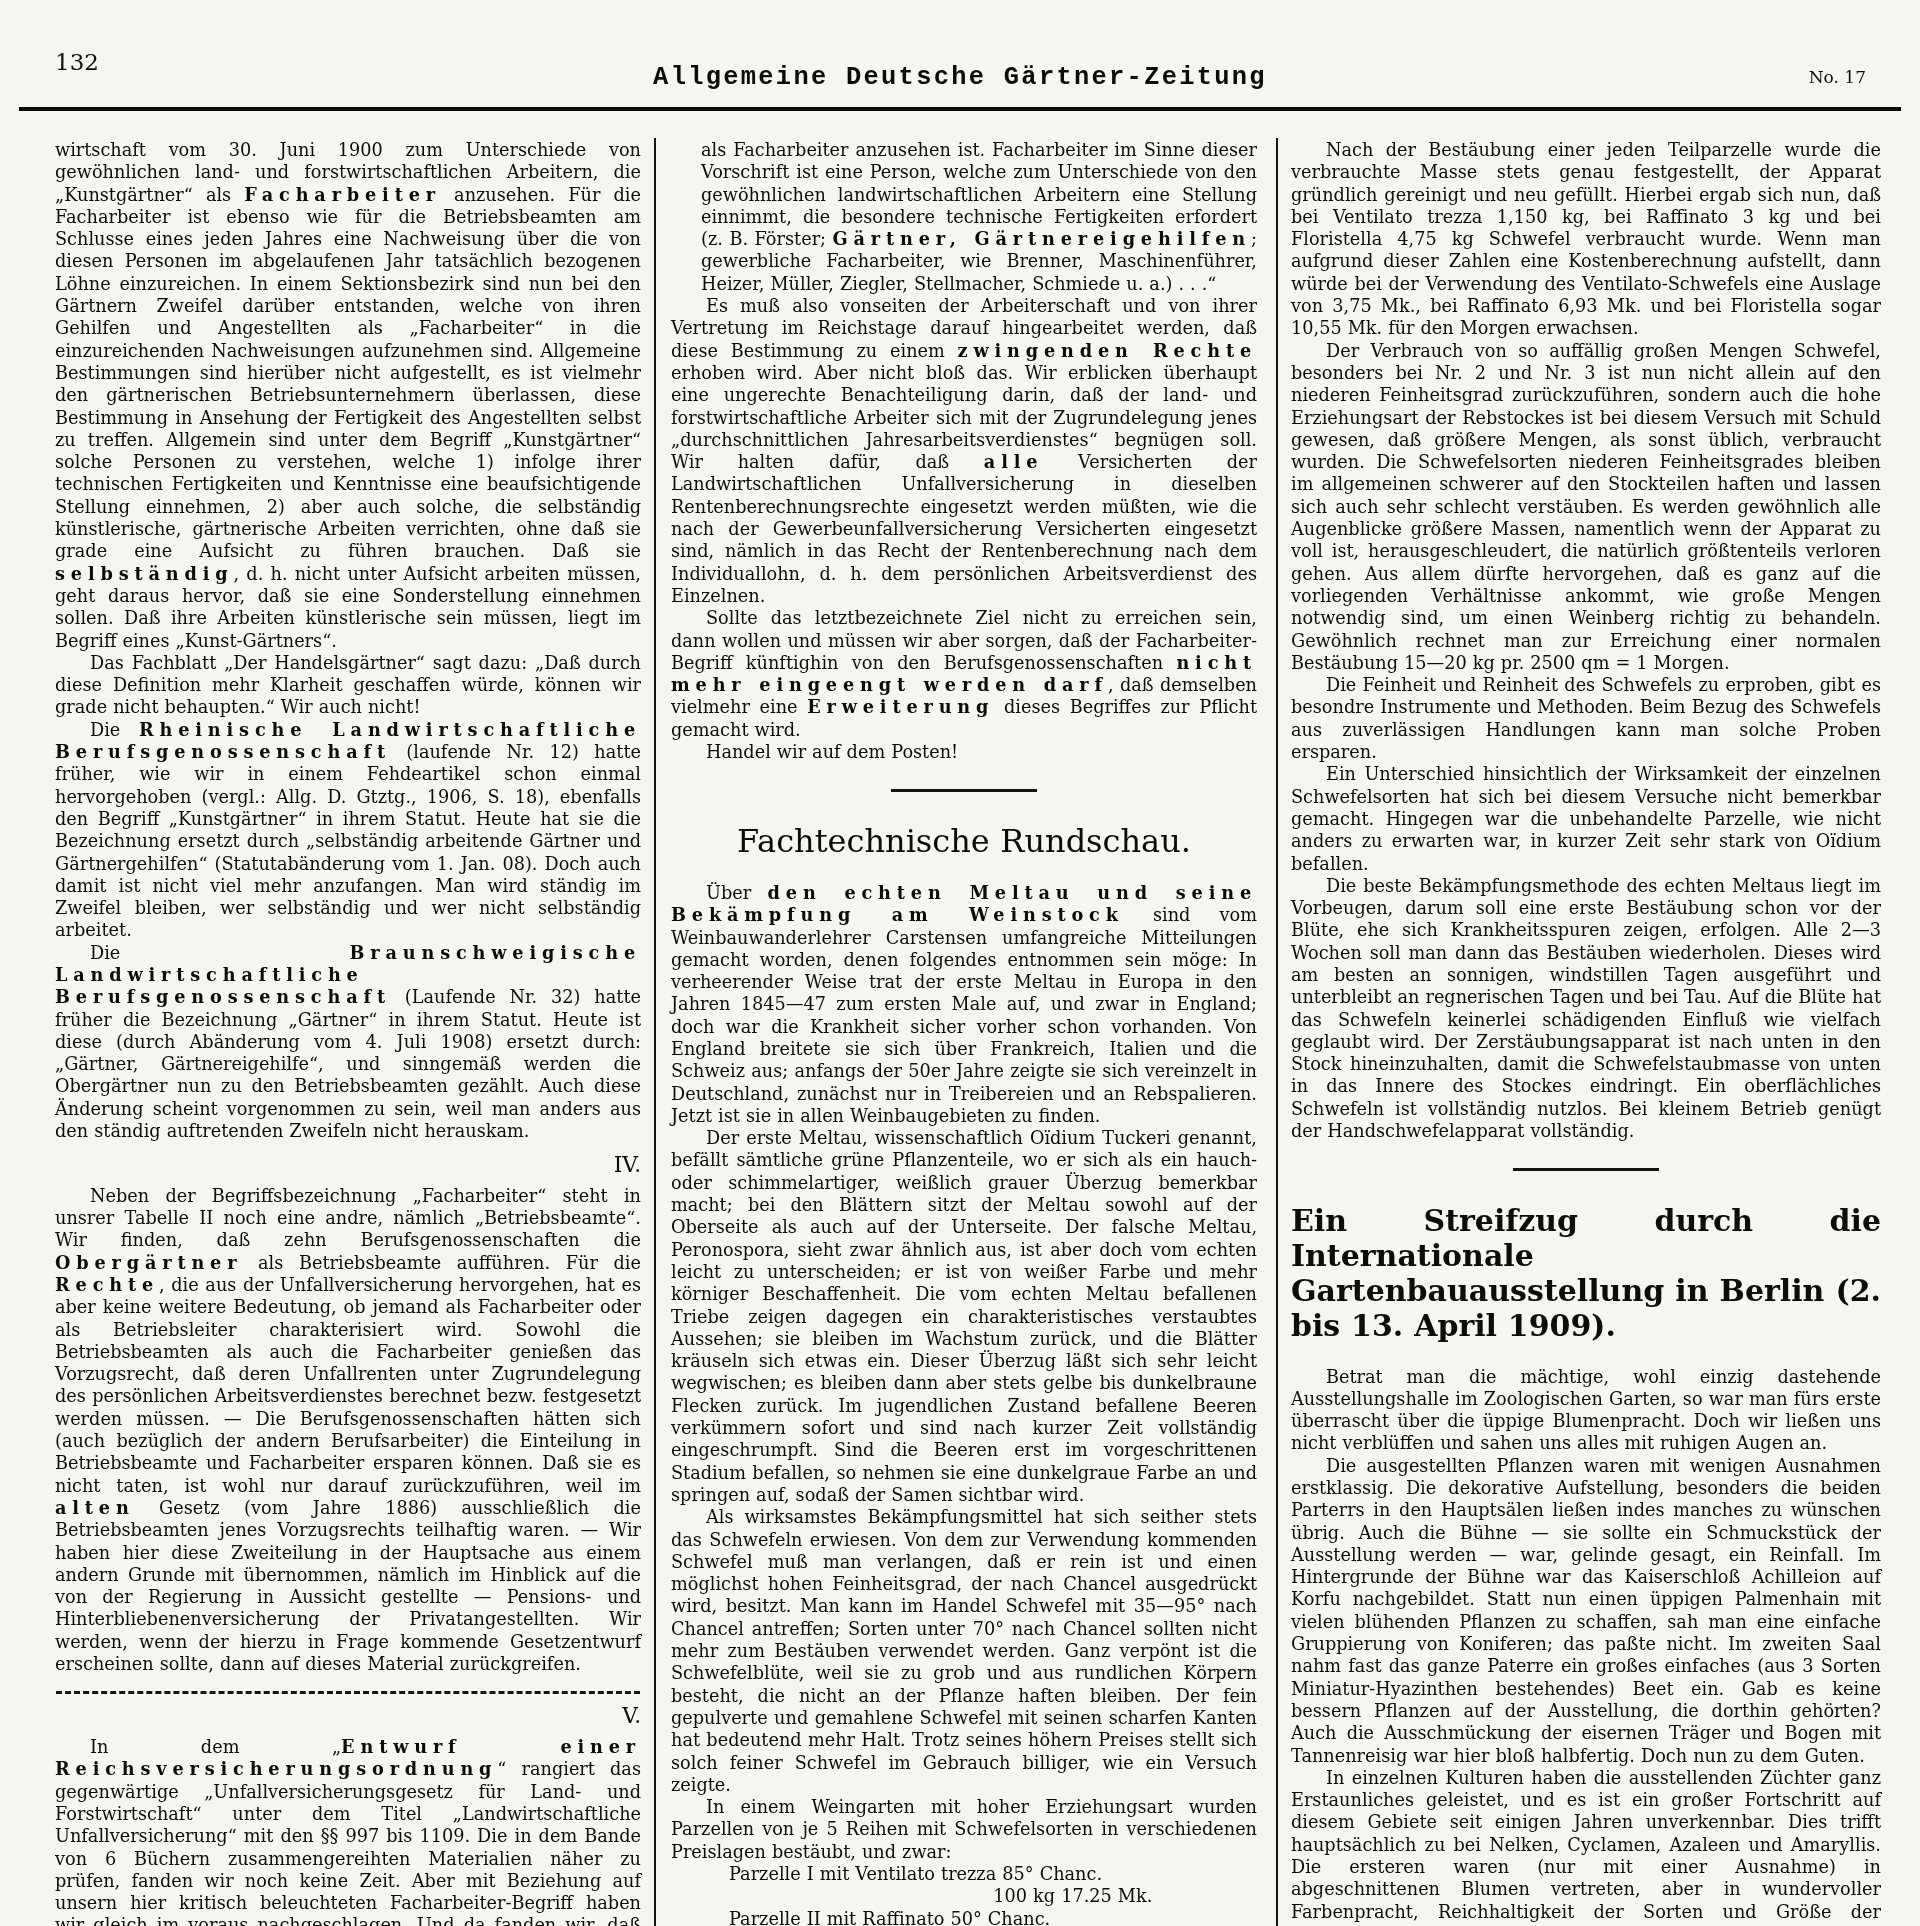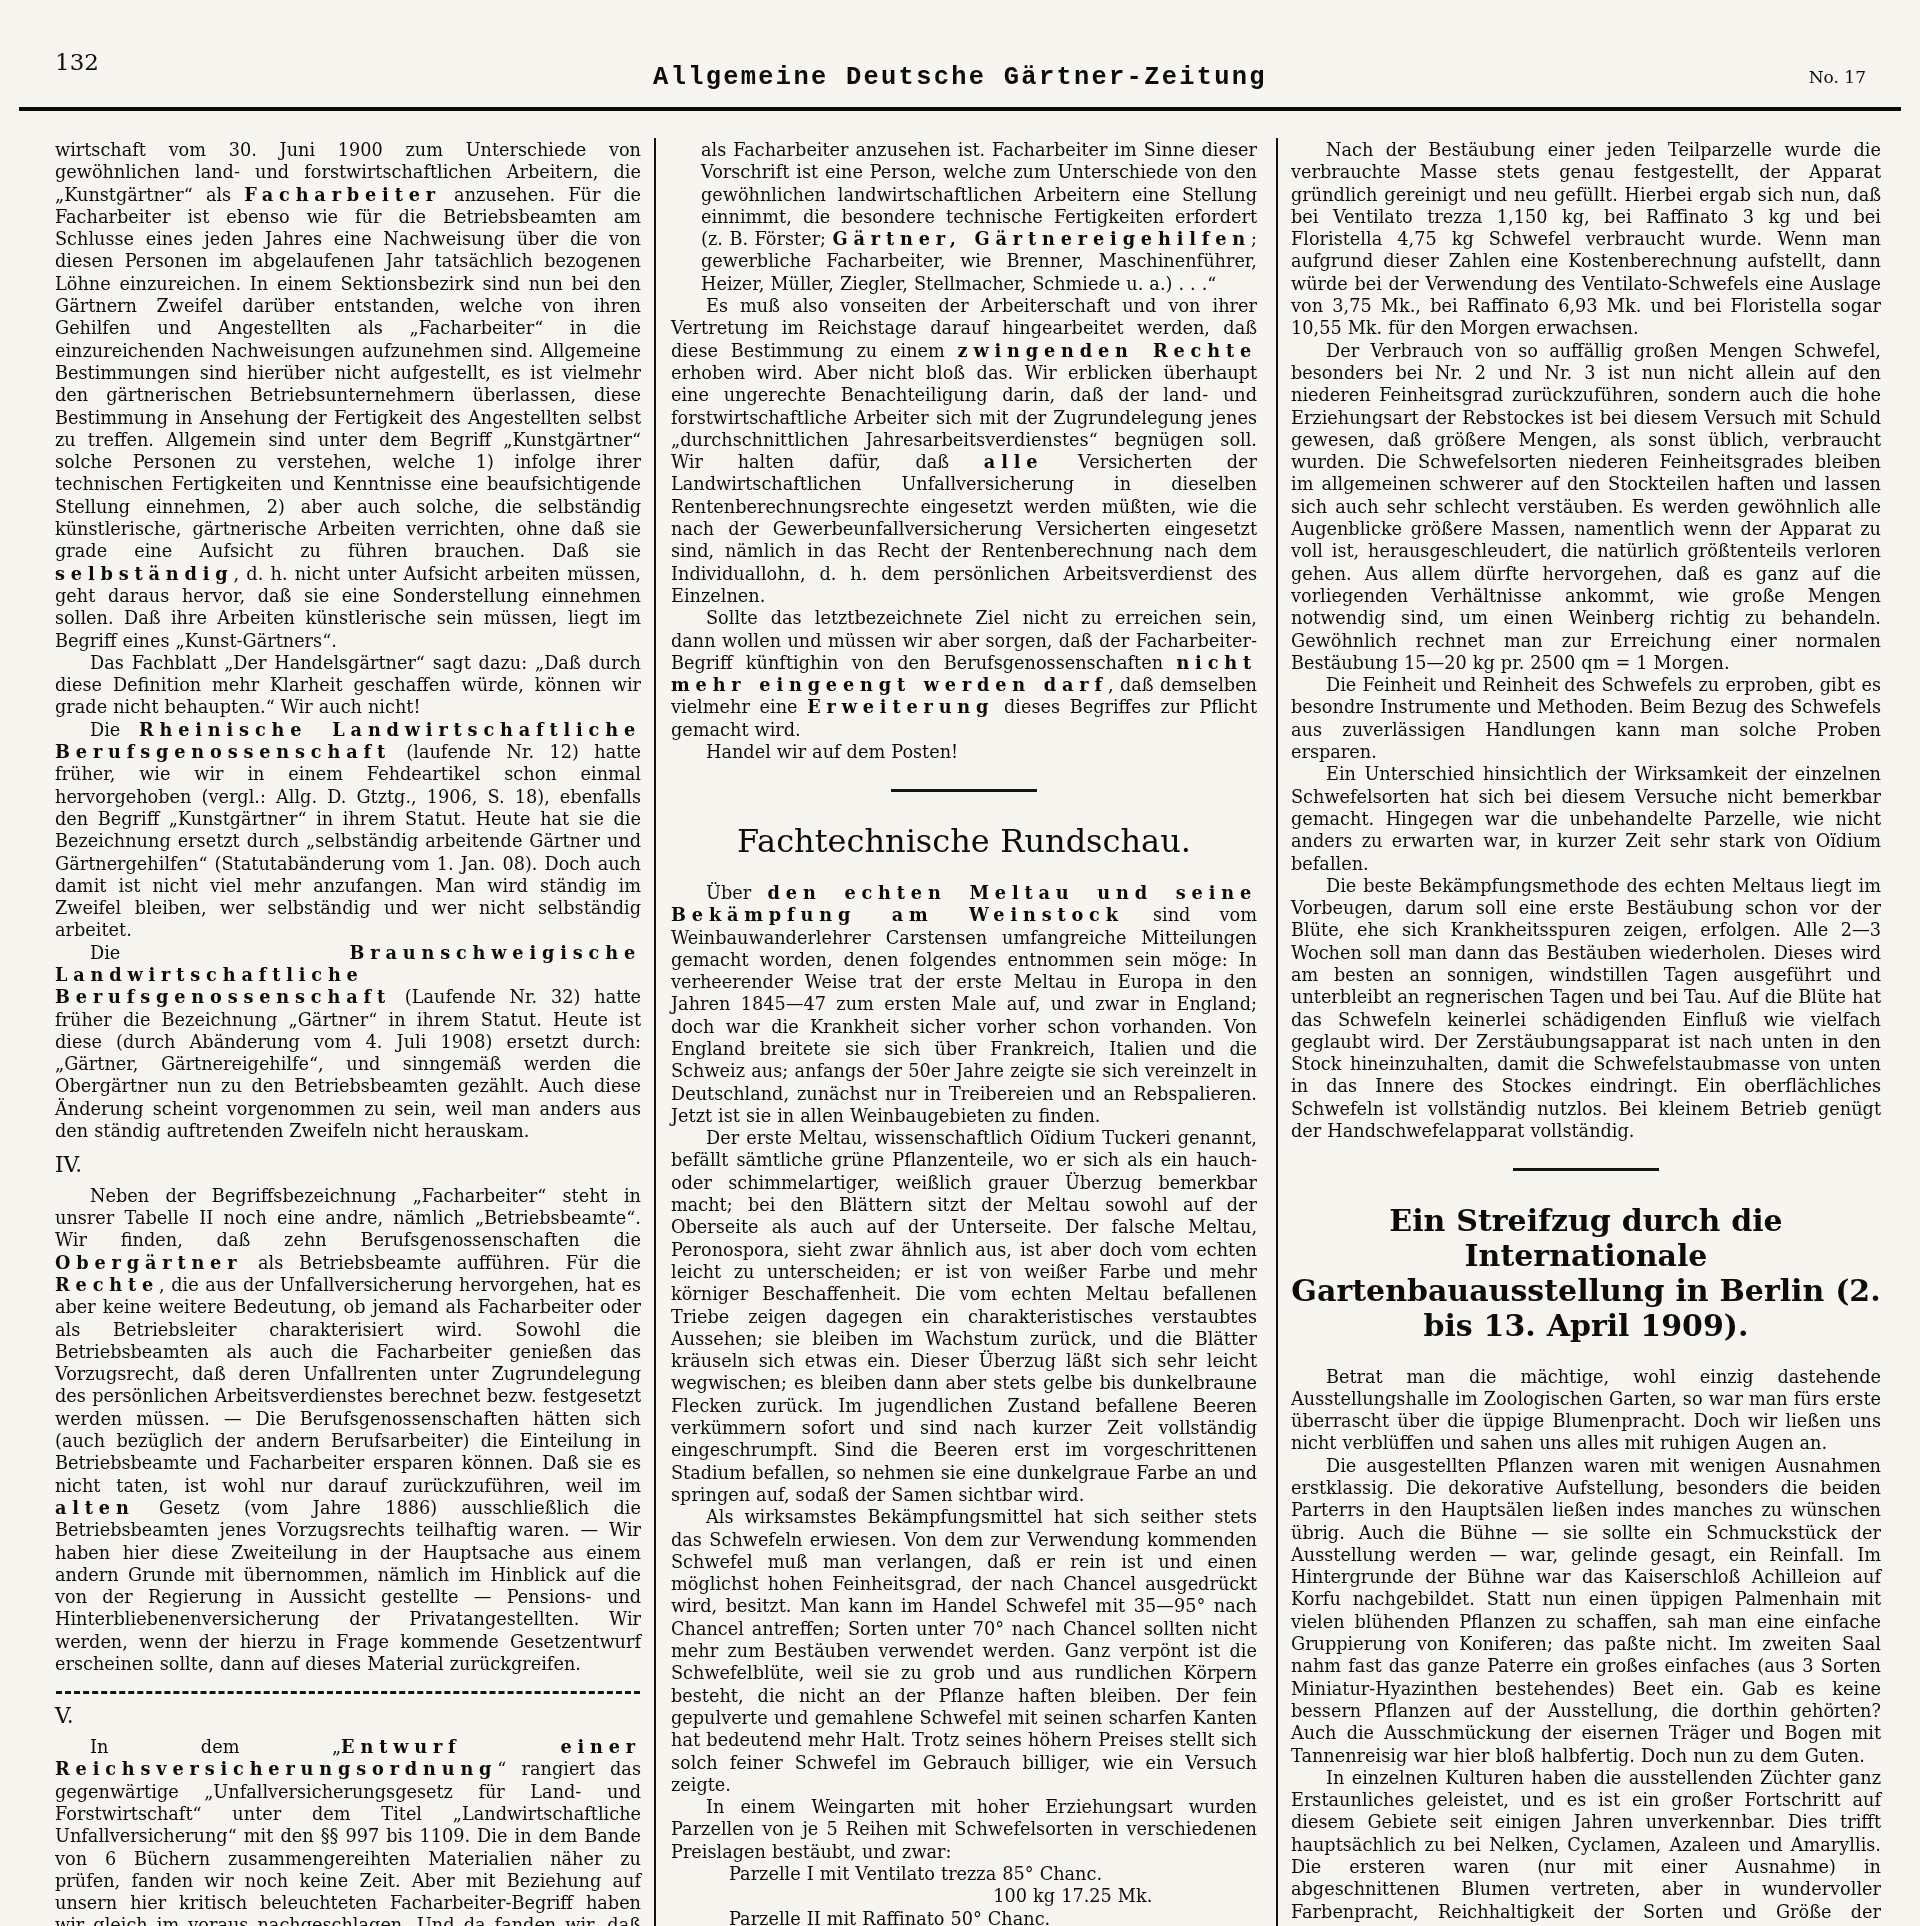--- a/index.html
+++ b/index.html
@@ -21,25 +21,25 @@
   #vr2{left:1276px}
   
   .col{position:absolute;top:139px;width:586px;font-size:17.7px;line-height:22.3px;
     text-align:justify;hyphens:auto;-webkit-hyphens:auto;word-spacing:0.4px;}
   #col0{left:55px;}
   #col1{left:671px;}
   #col2{left:1291px;width:590px;}
   .col p{margin:0;text-indent:35px;}
   .col p.noindent{text-indent:0;}
   .col p.quotecont{margin-left:30px;text-indent:0;}
-  .section{text-align:left;font-size:21.6px;margin:11.6px 0 8.5px;}
+  .section{text-align:right;font-size:21.6px;margin:11.6px 0 8.5px;}
   .dashes{border-top:3.9px dashed #141414;margin:15.4px 0.8px 5.4px;height:0;}
   .shortrule{width:146px;height:3.1px;background:#141414;margin:25.4px auto 32px;}
   .h1{font-size:32px;line-height:1.12;font-weight:normal;text-align:center;margin:7px 0 22.3px;}
-  .h2{font-size:30px;line-height:1.17;font-weight:bold;text-align:center;margin:14px 0 22.3px;}
+  .h2{font-size:30px;line-height:1.17;font-weight:bold;margin:14px 0 22.3px;}
   .tline{padding-left:58px;text-indent:0;}
   .tval{padding-left:55%;text-indent:0;}
   .sp{letter-spacing:0.33em;font-weight:bold;}
 </style>
 </head>
 <body>
 
 <div class="pagenum">132</div>
 <div class="masthead">Allgemeine Deutsche Gärtner-Zeitung</div>
 <div class="issue">No. 17</div>

